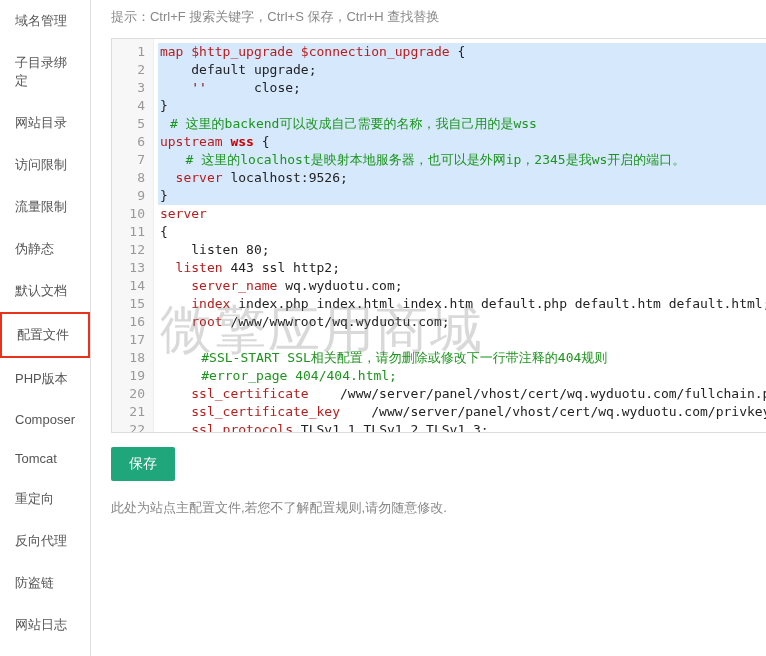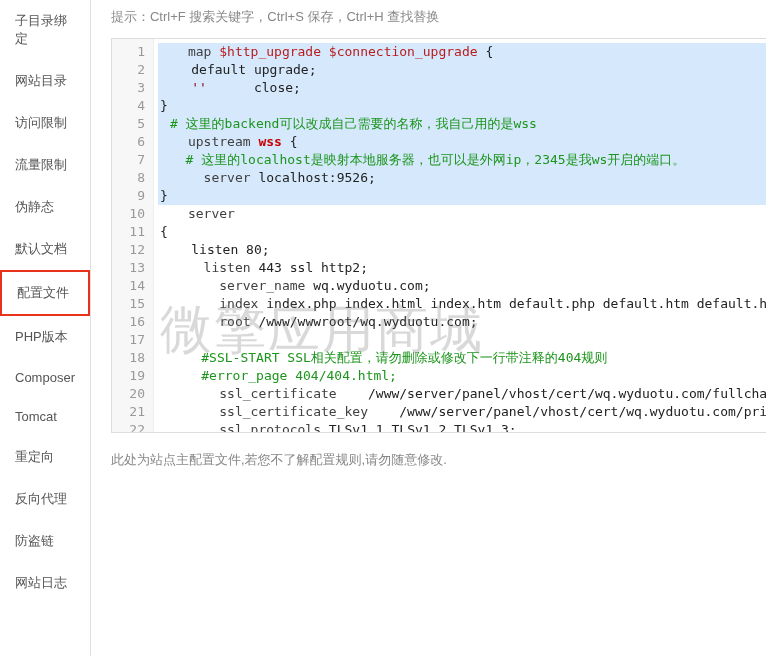--- a/index.html
+++ b/index.html
@@ -9,35 +9,36 @@
 .sidebar-item { padding: 12px 15px; cursor: pointer; color: #555; font-size: 13px; }
 .sidebar-item.active { border: 2px solid #e8321c; color: #555; }
 .main { flex: 1; padding: 0 15px 0 20px; display: flex; flex-direction: column; }
 .hint { color: #888; font-size: 13px; margin: 8px 0 12px 0; }
 .editor { border: 1px solid #ddd; height: 395px; display: flex; font-family: Consolas, Monaco, monospace; font-size: 13px; line-height: 18px; overflow: hidden; position: relative; }
 .gutter { background: #f7f7f7; color: #999; text-align: right; padding: 4px 8px 4px 6px; border-right: 1px solid #eee; user-select: none; width: 42px; }
 .gutter div { height: 18px; }
 .code { flex: 1; padding: 4px 0 4px 4px; position: relative; white-space: pre; overflow: hidden; }
 .code-line { height: 18px; padding-left: 2px; }
 .sel { background: #d5e8fc; }
-.kw { color: #404040; margin-left: 28px; }
+.kw { color: #b91c1c; }
 .var { color: #b91c1c; }
 .str { color: #880000; }
 .cm { color: #1c951c; margin-left: 10px; }
 .id-red { color: #c80000; font-weight: bold; }
 .plain { color: #222; }
 .btn-save { margin-top: 14px; background: #1fa67a; color: #fff; border: none; padding: 8px 18px; font-size: 14px; cursor: pointer; border-radius: 2px; width: fit-content; }
 .footnote { margin-top: 18px; color: #888; font-size: 13px; }
 .watermark { position: absolute; left: 160px; top: 295px; font-size: 52px; color: rgba(120,120,120,0.28); pointer-events: none; z-index: 5; font-family: "Microsoft YaHei", sans-serif; letter-spacing: 2px; }
 </style>
 </head>
 <body>
 
 <div class="container">
   <div class="sidebar">
+      <div class="sidebar-item">域名管理</div>
       <div class="sidebar-item">子目录绑定</div>
       <div class="sidebar-item">网站目录</div>
       <div class="sidebar-item">访问限制</div>
       <div class="sidebar-item">流量限制</div>
       <div class="sidebar-item">伪静态</div>
       <div class="sidebar-item">默认文档</div>
       <div class="sidebar-item active">配置文件</div>
       <div class="sidebar-item">PHP版本</div>
       <div class="sidebar-item">Composer</div>
       <div class="sidebar-item">Tomcat</div>
@@ -69,16 +70,17 @@
           <div>17</div>
           <div>18</div>
           <div>19</div>
           <div>20</div>
           <div>21</div>
           <div>22</div>
         </div>
       <div class="code"><div class="code-line sel"><span class="kw">map </span><span class="var">$http_upgrade $connection_upgrade </span><span class="plain">{</span></div><div class="code-line sel"><span class="plain">    default upgrade;</span></div><div class="code-line sel"><span class="plain">    </span><span class="str">''</span><span class="plain">      close;</span></div><div class="code-line sel"><span class="plain">}</span></div><div class="code-line sel"><span class="cm"># 这里的backend可以改成自己需要的名称，我自己用的是wss</span></div><div class="code-line sel"><span class="kw">upstream </span><span class="id-red">wss </span><span class="plain">{</span></div><div class="code-line sel"><span class="cm">  # 这里的localhost是映射本地服务器，也可以是外网ip，2345是我ws开启的端口。</span></div><div class="code-line sel"><span class="kw">  server </span><span class="plain">localhost:9526;</span></div><div class="code-line sel"><span class="plain">}</span></div><div class="code-line"><span class="kw">server</span></div><div class="code-line"><span class="plain">{</span></div><div class="code-line"><span class="plain">    listen 80;</span></div><div class="code-line"><span class="kw">  listen </span><span class="plain">443 ssl http2;</span></div><div class="code-line"><span class="kw">    server_name </span><span class="plain">wq.wyduotu.com;</span></div><div class="code-line"><span class="kw">    index </span><span class="plain">index.php index.html index.htm default.php default.htm default.html;</span></div><div class="code-line"><span class="kw">    root </span><span class="plain">/www/wwwroot/wq.wyduotu.com;</span></div><div class="code-line"><span class="plain">    </span></div><div class="code-line"><span class="cm">    #SSL-START SSL相关配置，请勿删除或修改下一行带注释的404规则</span></div><div class="code-line"><span class="cm">    #error_page 404/404.html;</span></div><div class="code-line"><span class="kw">    ssl_certificate    </span><span class="plain">/www/server/panel/vhost/cert/wq.wyduotu.com/fullchain.pem;</span></div><div class="code-line"><span class="kw">    ssl_certificate_key    </span><span class="plain">/www/server/panel/vhost/cert/wq.wyduotu.com/privkey.pem;</span></div><div class="code-line"><span class="kw">    ssl_protocols </span><span class="plain">TLSv1.1 TLSv1.2 TLSv1.3;</span></div></div>
 
     </div>
+    <button class="btn-save">保存</button>
     <div class="footnote">此处为站点主配置文件,若您不了解配置规则,请勿随意修改.</div>
   </div>
 </div>
 <div class="watermark">微擎应用商城</div>
 
 </body></html>

